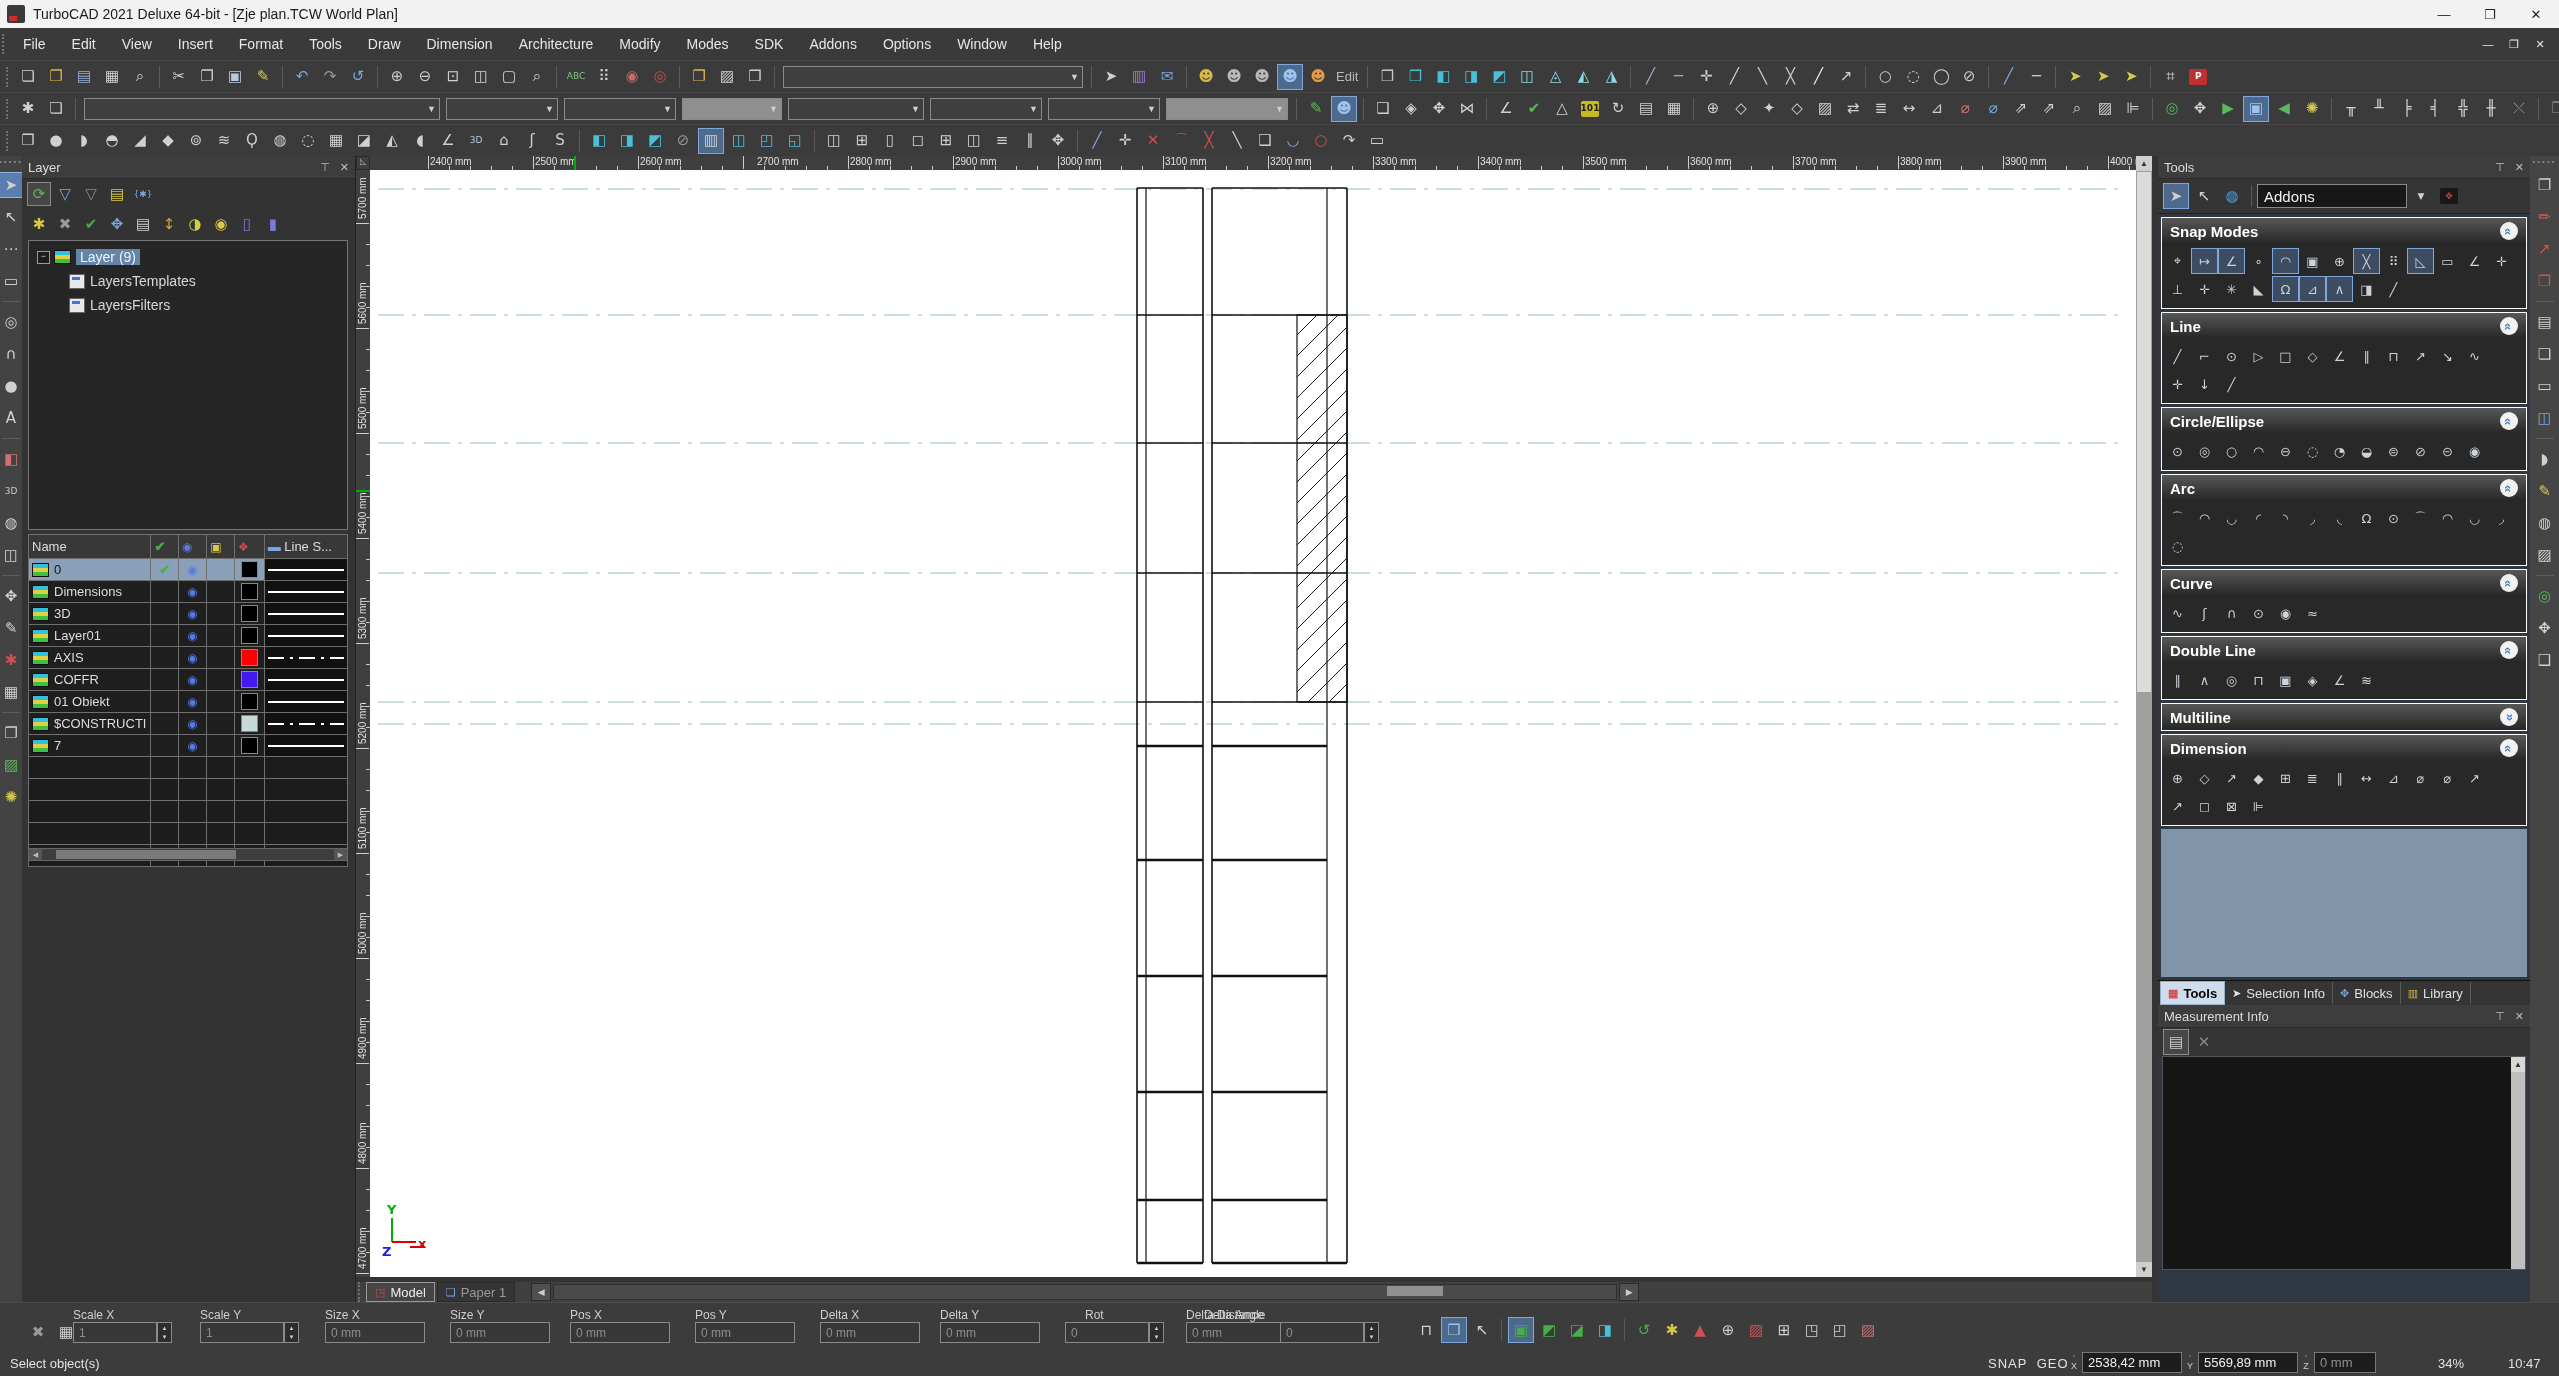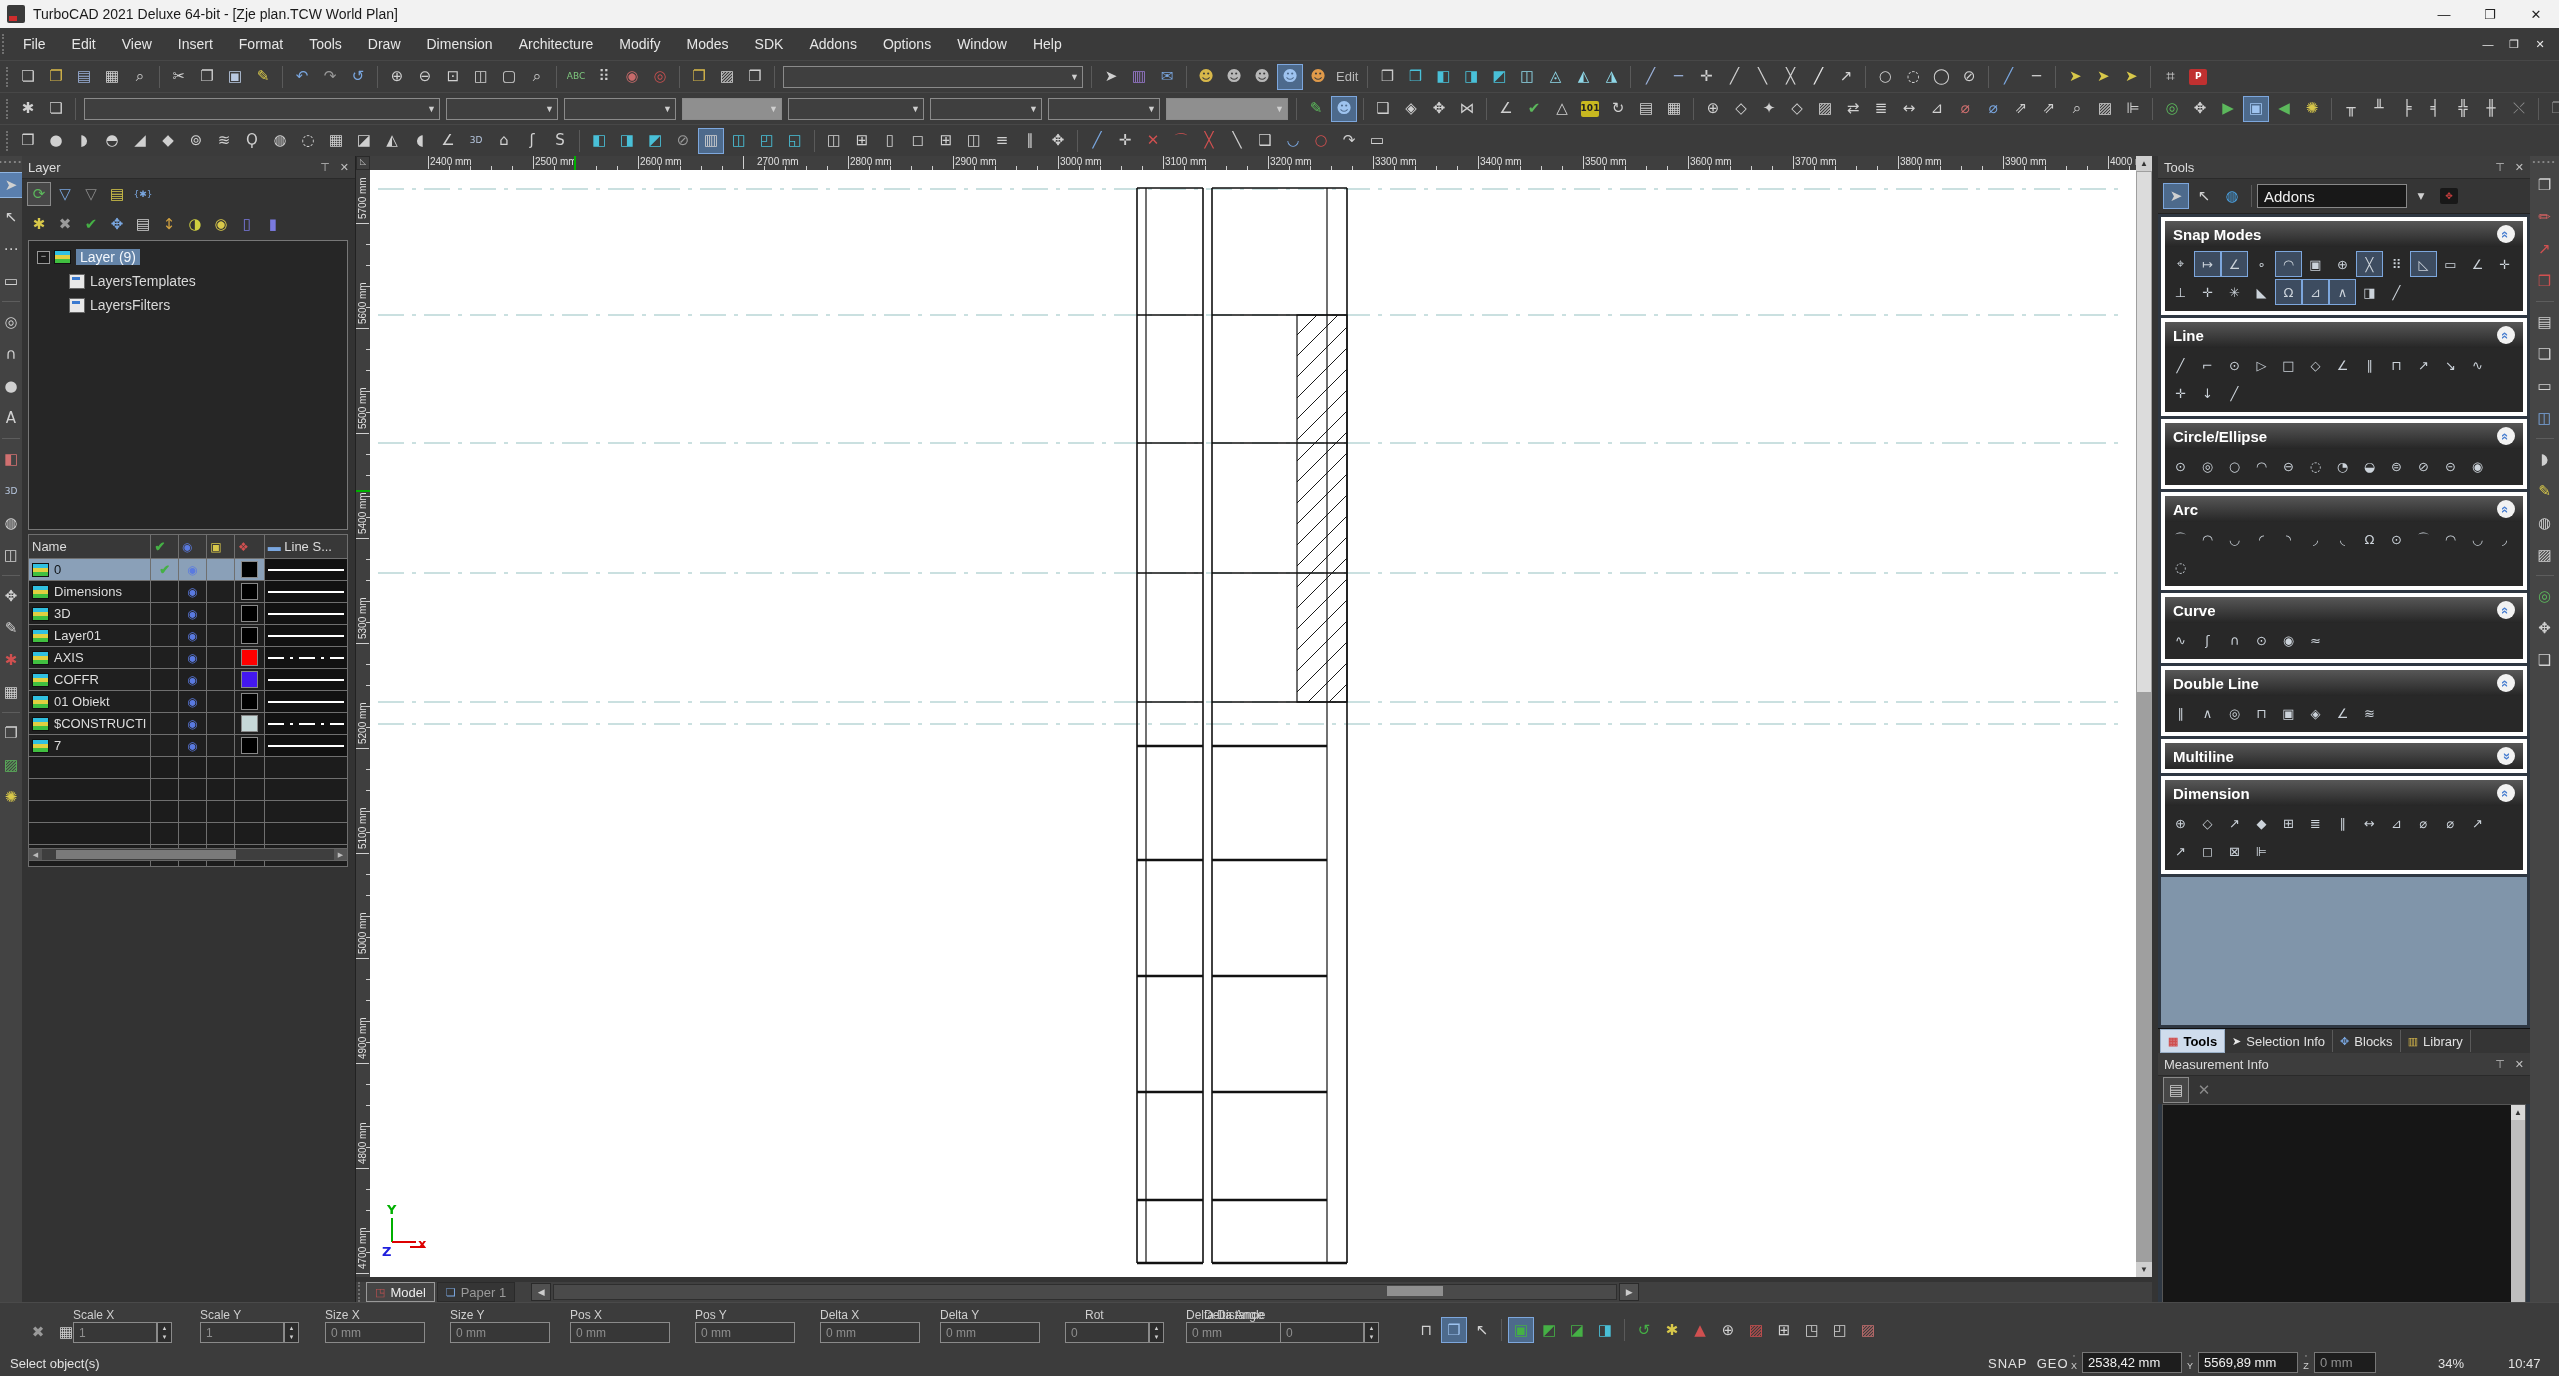--- a/index.html
+++ b/index.html
@@ -84,21 +84,21 @@
   .mtab{display:flex;align-items:center;height:18px;padding:0 8px;font-size:13px;color:#9a9a9a;border:1px solid #2a2a2a;background:#353535;margin-right:2px;}
   .mtab.active{background:#454545;border-color:#999;color:#ececec;}
   .mtab .ticon{font-size:11px;margin-right:5px;}
   .tbarrow{width:18px;height:16px;background:#505050;border:1px solid #2a2a2a;color:#ccc;font-size:9px;display:flex;align-items:center;justify-content:center;margin-left:14px;}
   #htrack{height:14px;background:#4a4a4a;border:1px solid #2e2e2e;position:relative;width:1062px;margin-left:2px;}
   #hthumb{position:absolute;left:833px;top:1px;width:56px;height:10px;background:#8f8f8f;}
   
   #toolspanel{left:2158px;top:156px;width:372px;height:1146px;background:#2e3742;box-sizing:border-box;}
   #tp-toolrow{display:flex;align-items:center;height:34px;background:#353535;padding-left:4px;border-bottom:1px solid #222;}
   #sketchcombo{width:150px;height:24px;background:#181818;border:1px solid #888;color:#f0f0f0;font-size:15px;display:flex;align-items:center;padding-left:6px;box-sizing:border-box;}
-  .section{margin:3px 3px 0 3px;border:4px solid #ffffff;}
+  .section{margin:3px 3px 0 3px;border:1px solid #ffffff;}
   .sec-h{height:26px;background:linear-gradient(180deg,#575757,#262626);display:flex;align-items:center;padding:0 8px;}
   .sec-h b{color:#fff;font-size:15px;font-weight:bold;}
   .chev{margin-left:auto;width:18px;height:18px;border-radius:50%;background:#f2f2f2;color:#4a7fd0;display:flex;align-items:center;justify-content:center;font-size:13px;font-weight:bold;}
   .chev i{display:block;transform:rotate(90deg);font-style:normal;}
   .chev.col i{transform:rotate(-90deg);}
   .sec-b{background:#282828;padding:4px 2px;display:flex;flex-wrap:wrap;}
   .pi{width:27px;height:26px;display:flex;align-items:center;justify-content:center;border:1px solid transparent;box-sizing:border-box;}
   .pi span{font-size:13px;color:#ccd3da;}
   .pi.sel{border-color:#7da7dd;background:#3d4c60;}
   #tpfiller{margin:3px;height:148px;background:#8095aa;}

